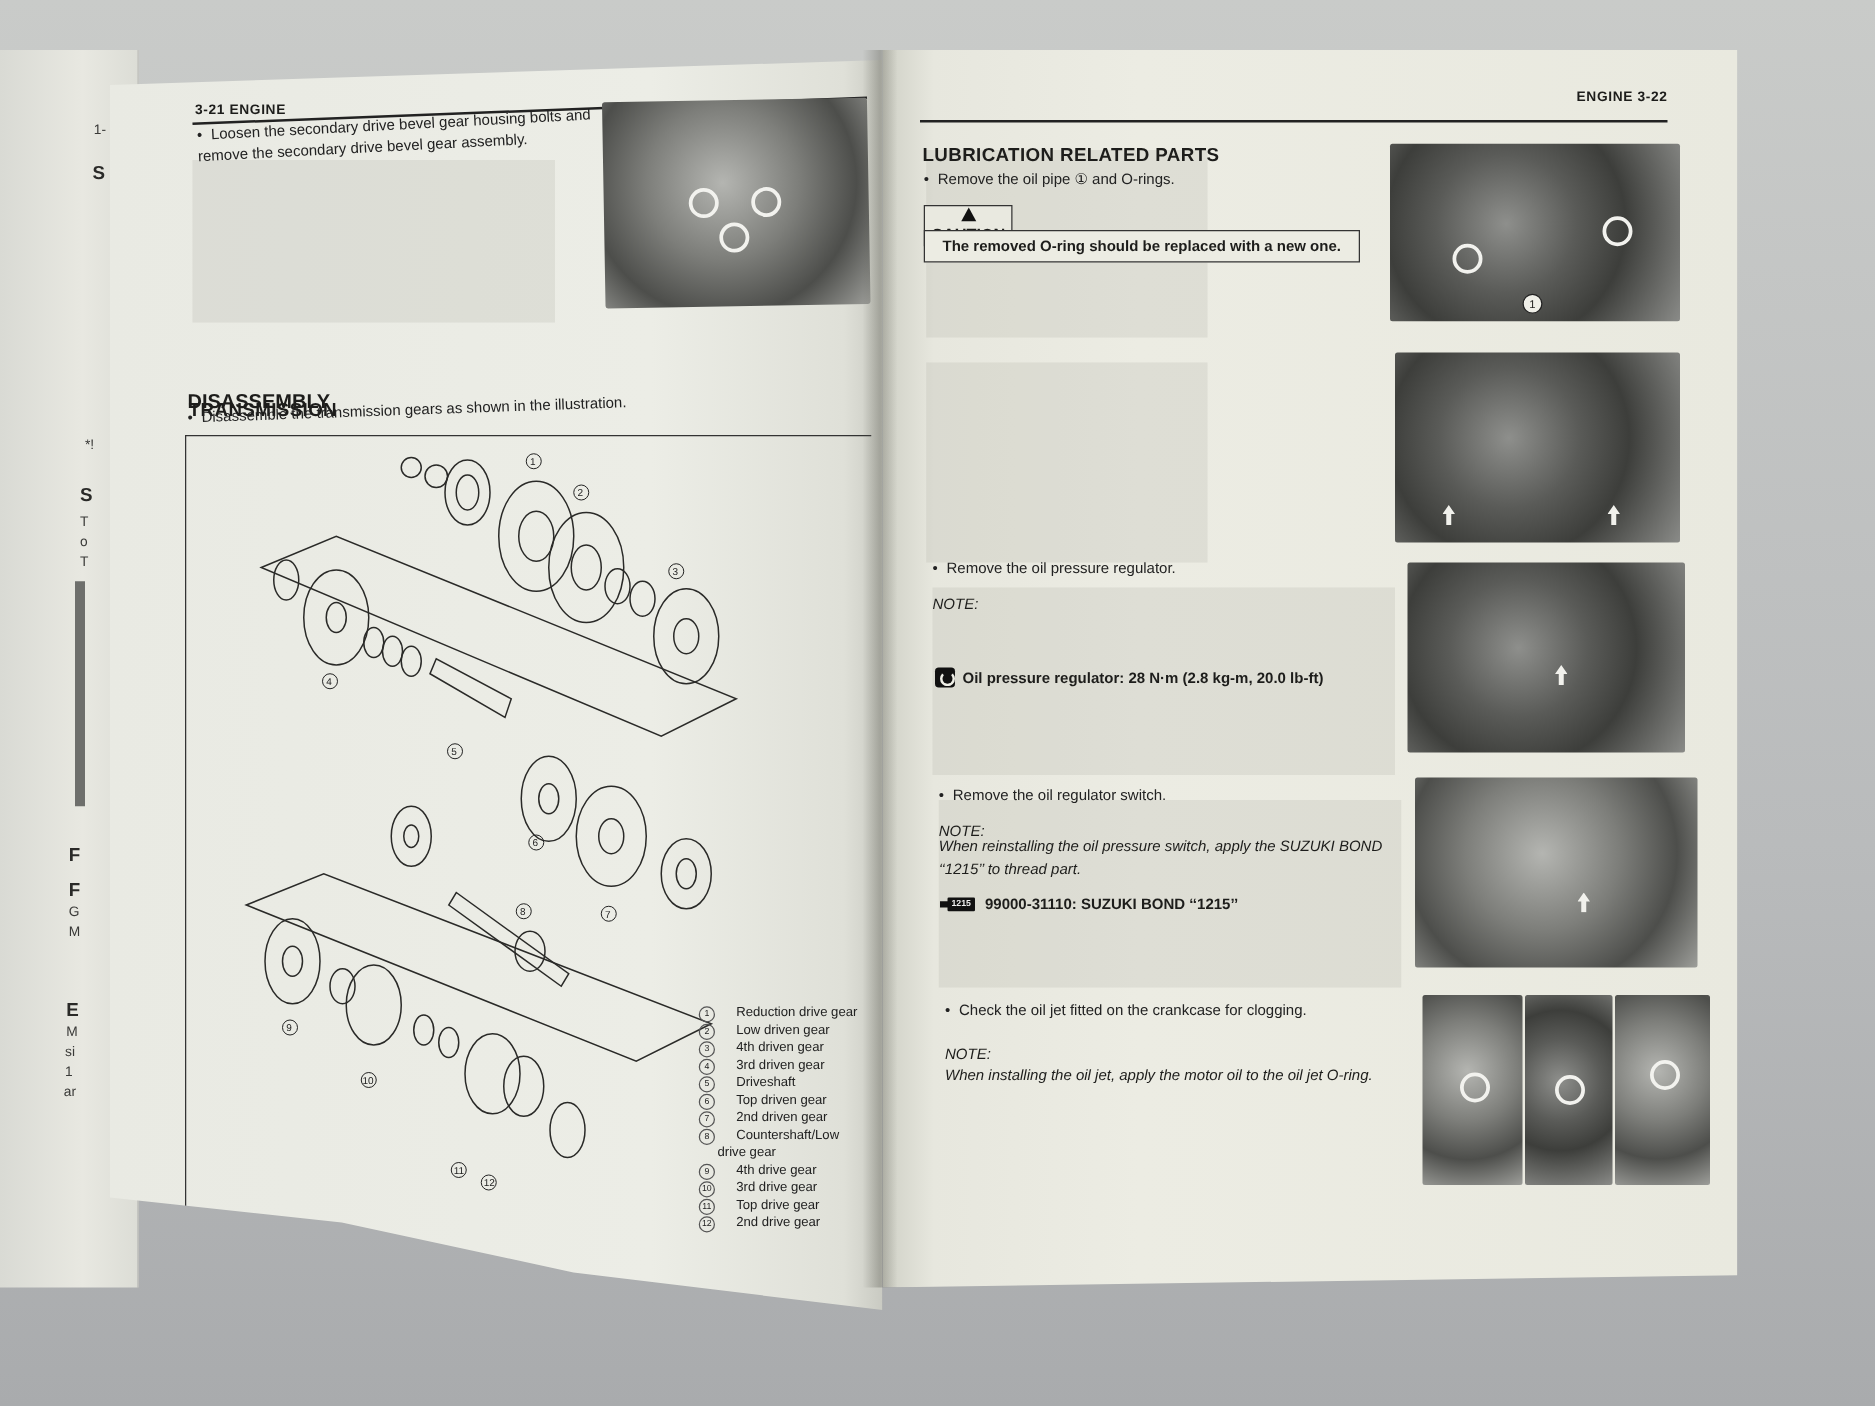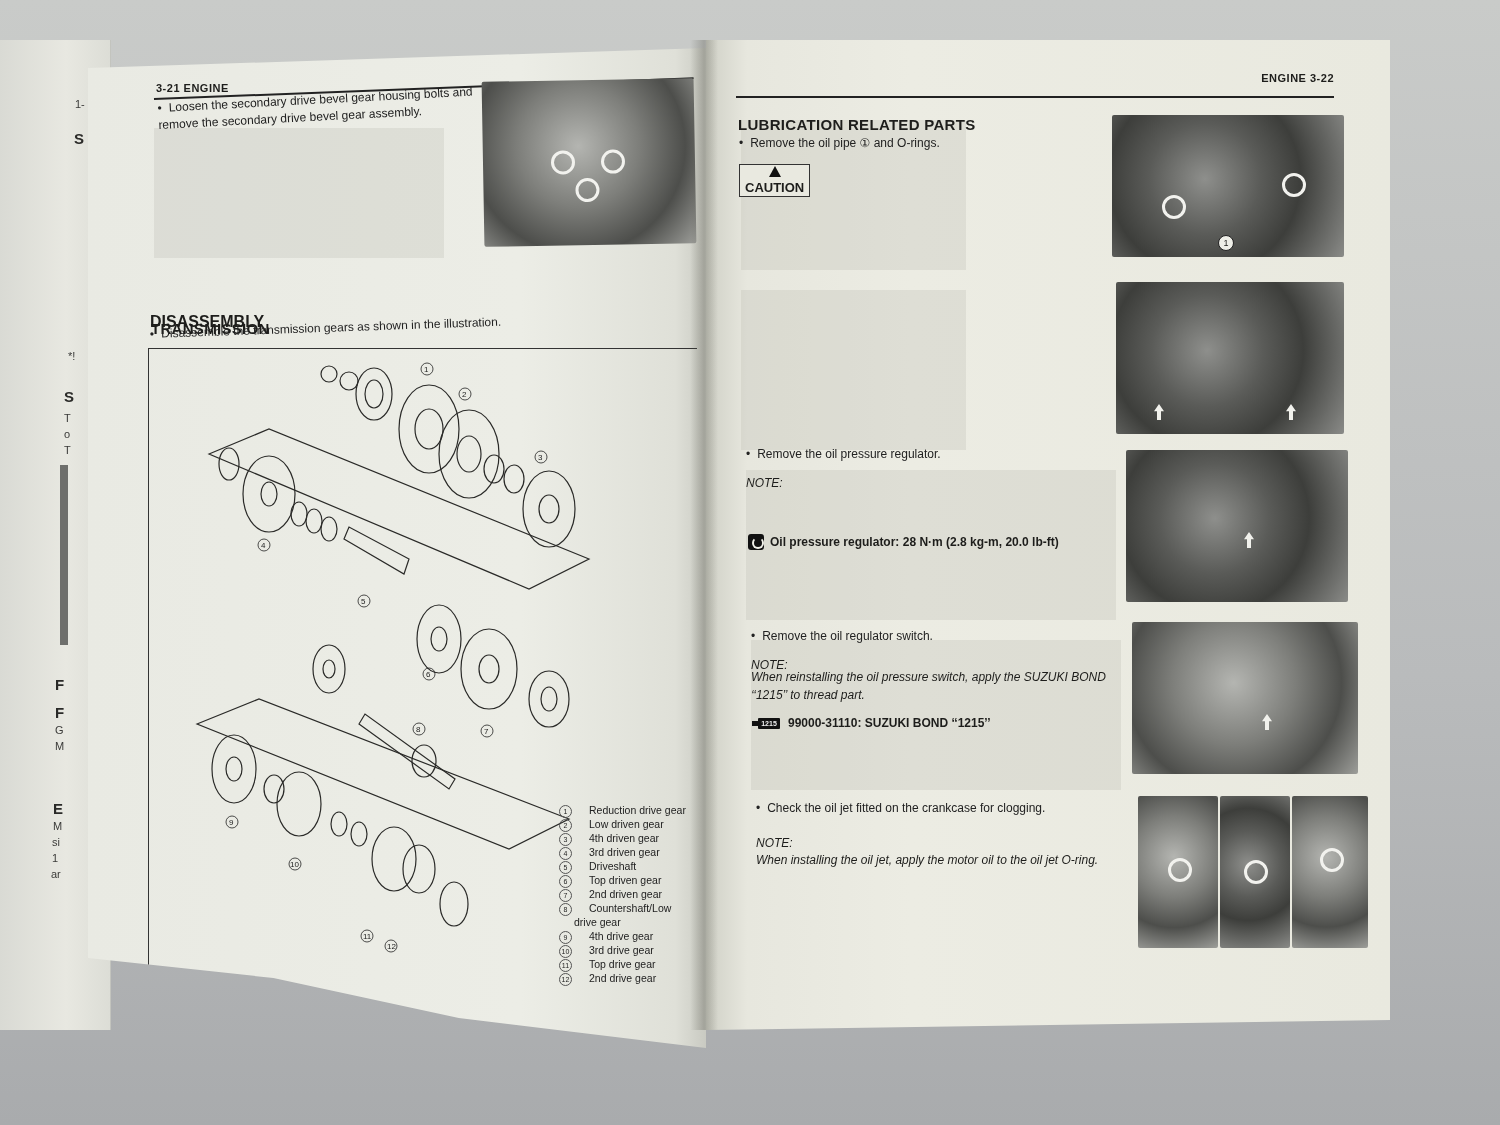--- a/index.html
+++ b/index.html
@@ -278,20 +278,21 @@
   <div class="shade-block" style="left:40px;top:430px;width:370px;height:150px;"></div>
   <div class="shade-block" style="left:45px;top:600px;width:370px;height:150px;"></div>
 
   <div class="h1" style="left:32px;top:76px;">LUBRICATION RELATED PARTS</div>
   <div class="txt bullet" style="left:33px;top:95px;">Remove the oil pipe ① and O-rings.</div>
 
   <div class="caution-tag" style="left:33px;top:124px;flex-direction:column;">
     <span class="icon-tri"></span>
     <span>CAUTION</span>
   </div>
+  <div class="caution-box" style="left:33px;top:144px;">The removed O-ring should be replaced with a new one.</div>
 
   <div class="photo" style="left:406px;top:75px;width:232px;height:142px;">
     <div class="circle-mark" style="left:50px;top:80px;"></div>
     <div class="circle-mark" style="left:170px;top:58px;"></div>
     <div class="callout" style="left:106px;top:120px;">1</div>
   </div>
 
   <div class="photo" style="left:410px;top:242px;width:228px;height:152px;">
     <div class="arrow-mark" style="left:38px;top:122px;"></div>
     <div class="arrow-mark" style="left:170px;top:122px;"></div>

